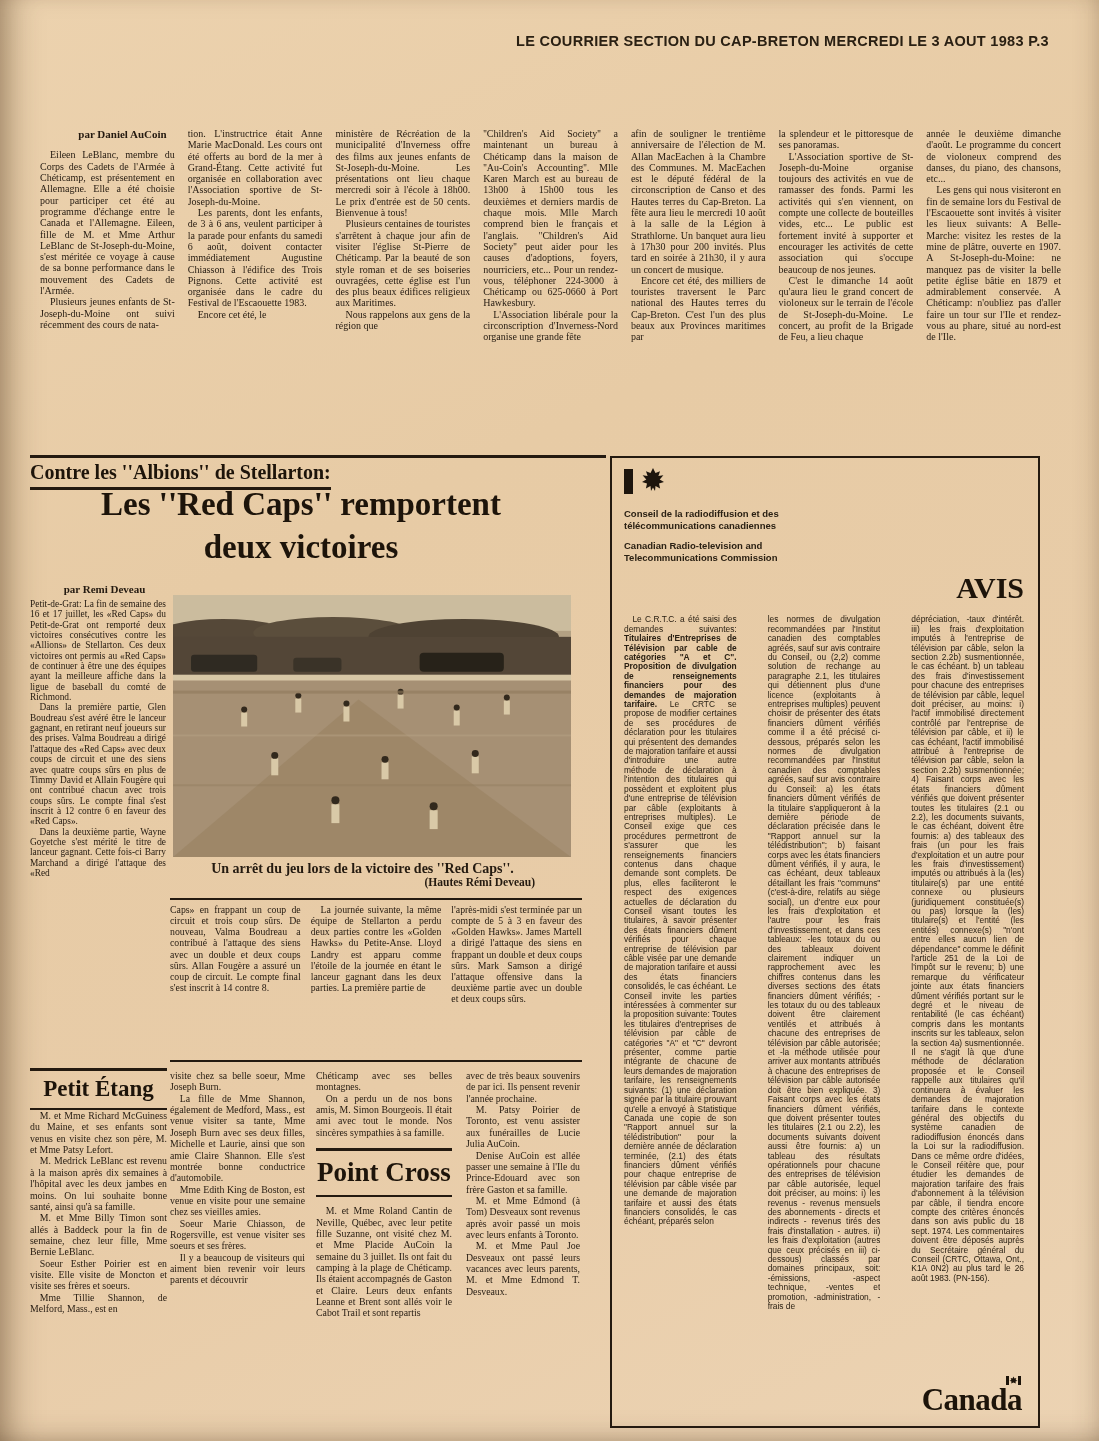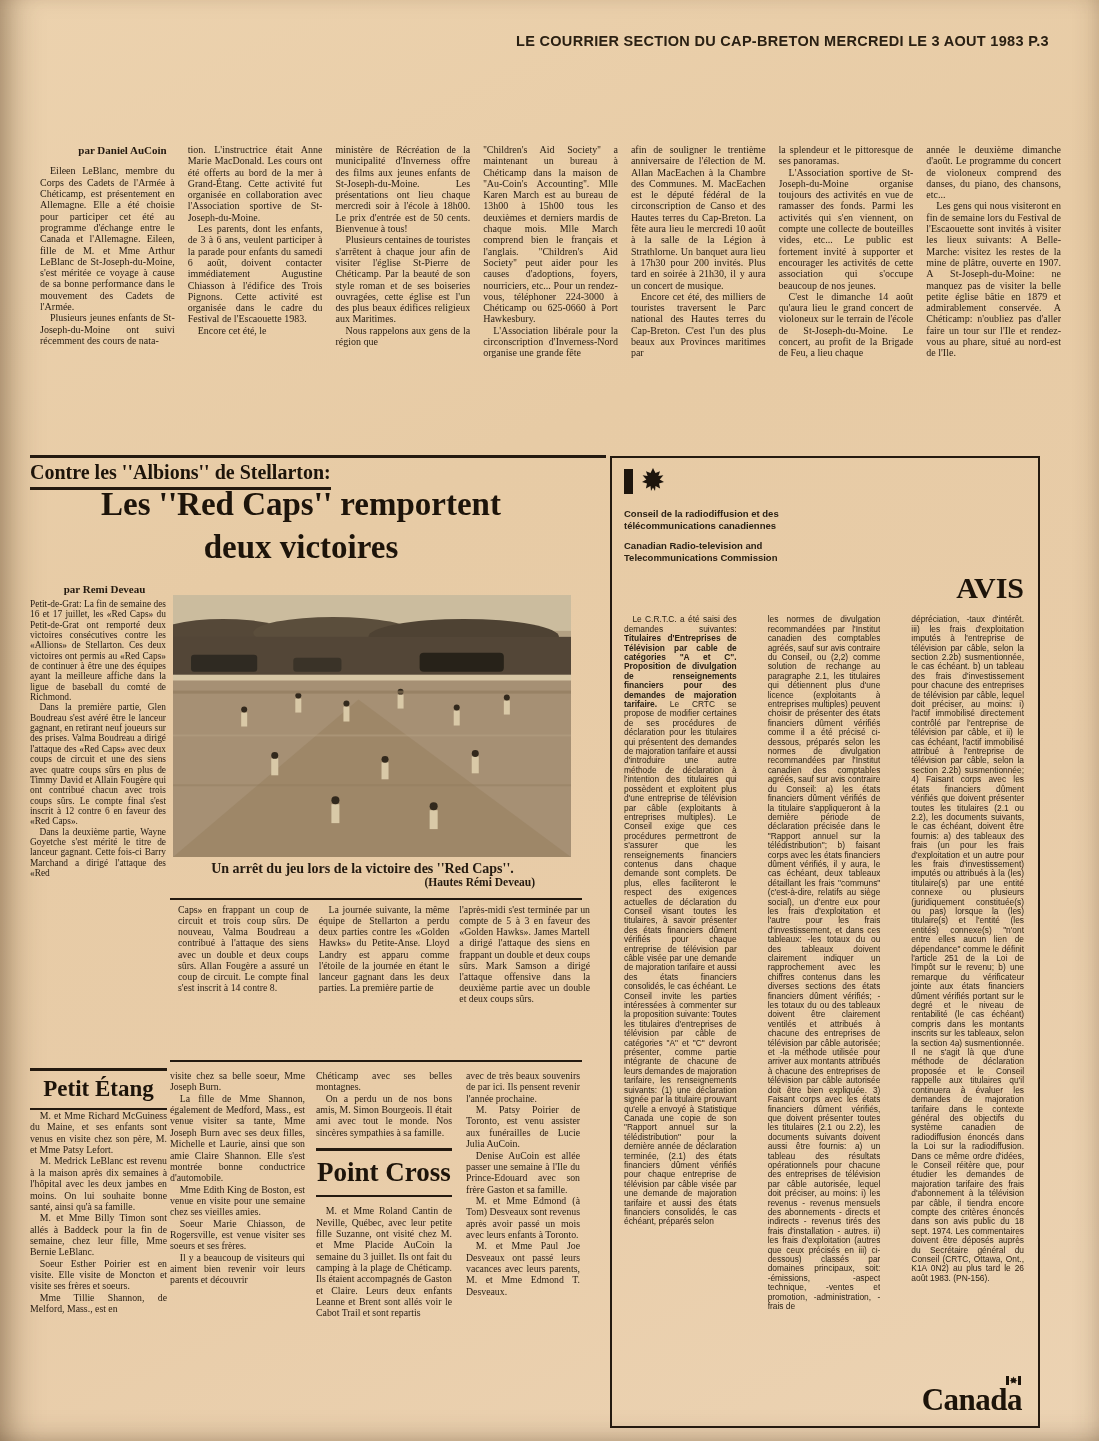--- a/index.html
+++ b/index.html
@@ -6,34 +6,34 @@
   body{width:1099px;height:1441px;overflow:hidden;background:#d9bd98;}
   .page{position:relative;width:1099px;height:1441px;overflow:hidden;color:#241a10;
         background:linear-gradient(155deg,#ecd2ae 0%,#e7cba5 35%,#e8cca8 65%,#ecd3b3 100%);
         box-shadow:inset 28px 0 34px -22px rgba(70,45,20,.5), inset -18px 0 28px -20px rgba(70,45,20,.3), inset 0 -20px 30px -22px rgba(70,45,20,.35);
         font-family:"Liberation Serif","DejaVu Serif",serif;}
   .sans{font-family:"Liberation Sans","DejaVu Sans",sans-serif;}
   .abs{position:absolute;}
   .txt{white-space:pre-line;text-align:justify;overflow:hidden;}
   .masthead{top:33px;left:505px;width:555px;text-align:center;font-weight:bold;font-size:14.5px;letter-spacing:.3px;color:#2a2013;}
   .lead-headline{top:74px;left:0;width:1063px;text-align:center;font-size:35px;font-weight:bold;color:#1d140a;}
-  .lead-cols{top:144px;left:40px;width:1021px;height:316px;display:flex;gap:13px;}
+  .lead-cols{top:128px;left:40px;width:1021px;height:316px;display:flex;gap:13px;}
   .lead-col{flex:1 1 0;font-size:10px;line-height:1.13;text-align:justify;overflow:hidden;}
   .byline{font-weight:bold;font-size:11px;text-align:right;padding-right:8px;margin-bottom:9px;white-space:normal;}
   .rule{background:#241a10;}
   .kicker{top:461px;left:30px;font-size:20px;font-weight:bold;border-bottom:3px solid #241a10;padding-bottom:3px;color:#1d140a;}
   .rc-h1{top:486px;left:25px;width:552px;text-align:center;font-size:33px;font-weight:bold;color:#1d140a;}
   .rc-h2{top:529px;left:25px;width:552px;text-align:center;font-size:33px;font-weight:bold;color:#1d140a;}
   .rc-byline{top:583px;left:42px;width:125px;text-align:center;font-weight:bold;font-size:11px;}
   .rc-col1{top:599px;left:30px;width:136px;height:462px;font-size:9.4px;line-height:1.1;}
   .photo{top:595px;left:173px;width:398px;height:262px;}
   .photo svg{display:block;width:100%;height:100%;}
   .caption1{top:861px;left:190px;width:345px;text-align:center;font-weight:bold;font-size:14px;}
   .caption2{top:876px;left:190px;width:345px;text-align:right;font-weight:bold;font-size:11.5px;}
-  .rc-below{top:904px;left:170px;width:412px;height:158px;display:flex;gap:10px;margin-left:8px;}
+  .rc-below{top:904px;left:170px;width:412px;height:158px;display:flex;gap:10px;}
   .rc-bcol{flex:1 1 0;font-size:9.8px;line-height:1.14;text-align:justify;overflow:hidden;}
   .box-head{border-top:3px solid #241a10;border-bottom:2px solid #241a10;text-align:center;font-weight:bold;color:#1d140a;}
   .pe-head{top:1068px;left:30px;width:137px;font-size:23px;padding:5px 0 6px;}
   .pe-col1{top:1110px;left:30px;width:137px;height:328px;font-size:9.8px;line-height:1.16;}
   .bl-col2{top:1070px;left:170px;width:135px;height:368px;font-size:9.8px;line-height:1.16;}
   .bl-col3{top:1070px;left:316px;width:136px;height:368px;}
   .bl-col3 .txt{font-size:9.8px;line-height:1.16;}
   .pc-head{font-size:27px;padding:6px 0 7px;margin:10px 0 8px;}
   .bl-col4{top:1070px;left:466px;width:114px;height:368px;font-size:9.8px;line-height:1.16;}
   .avis-box{top:456px;left:610px;width:430px;height:972px;border:2px solid #241a10;box-sizing:border-box;padding:10px 14px 12px 12px;}

